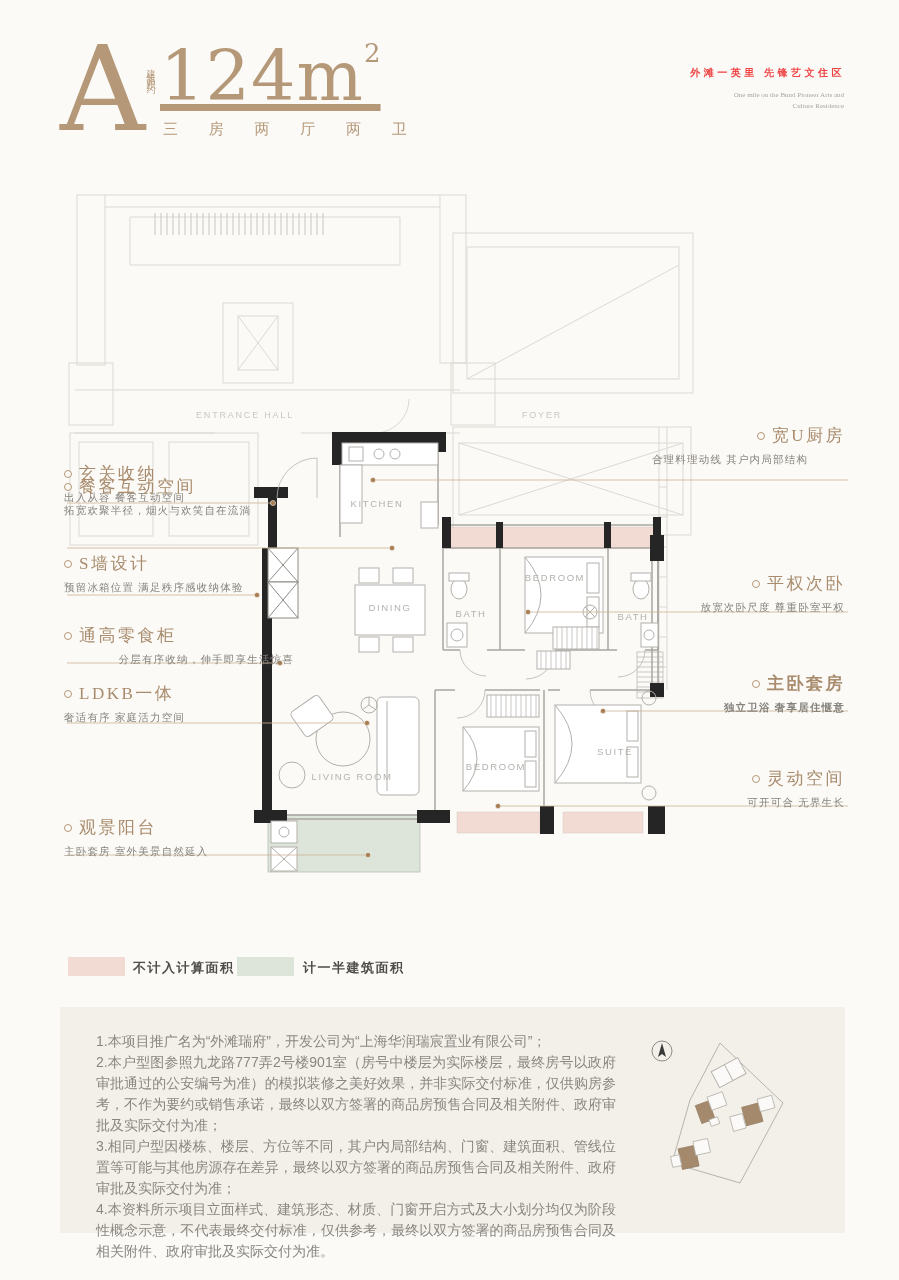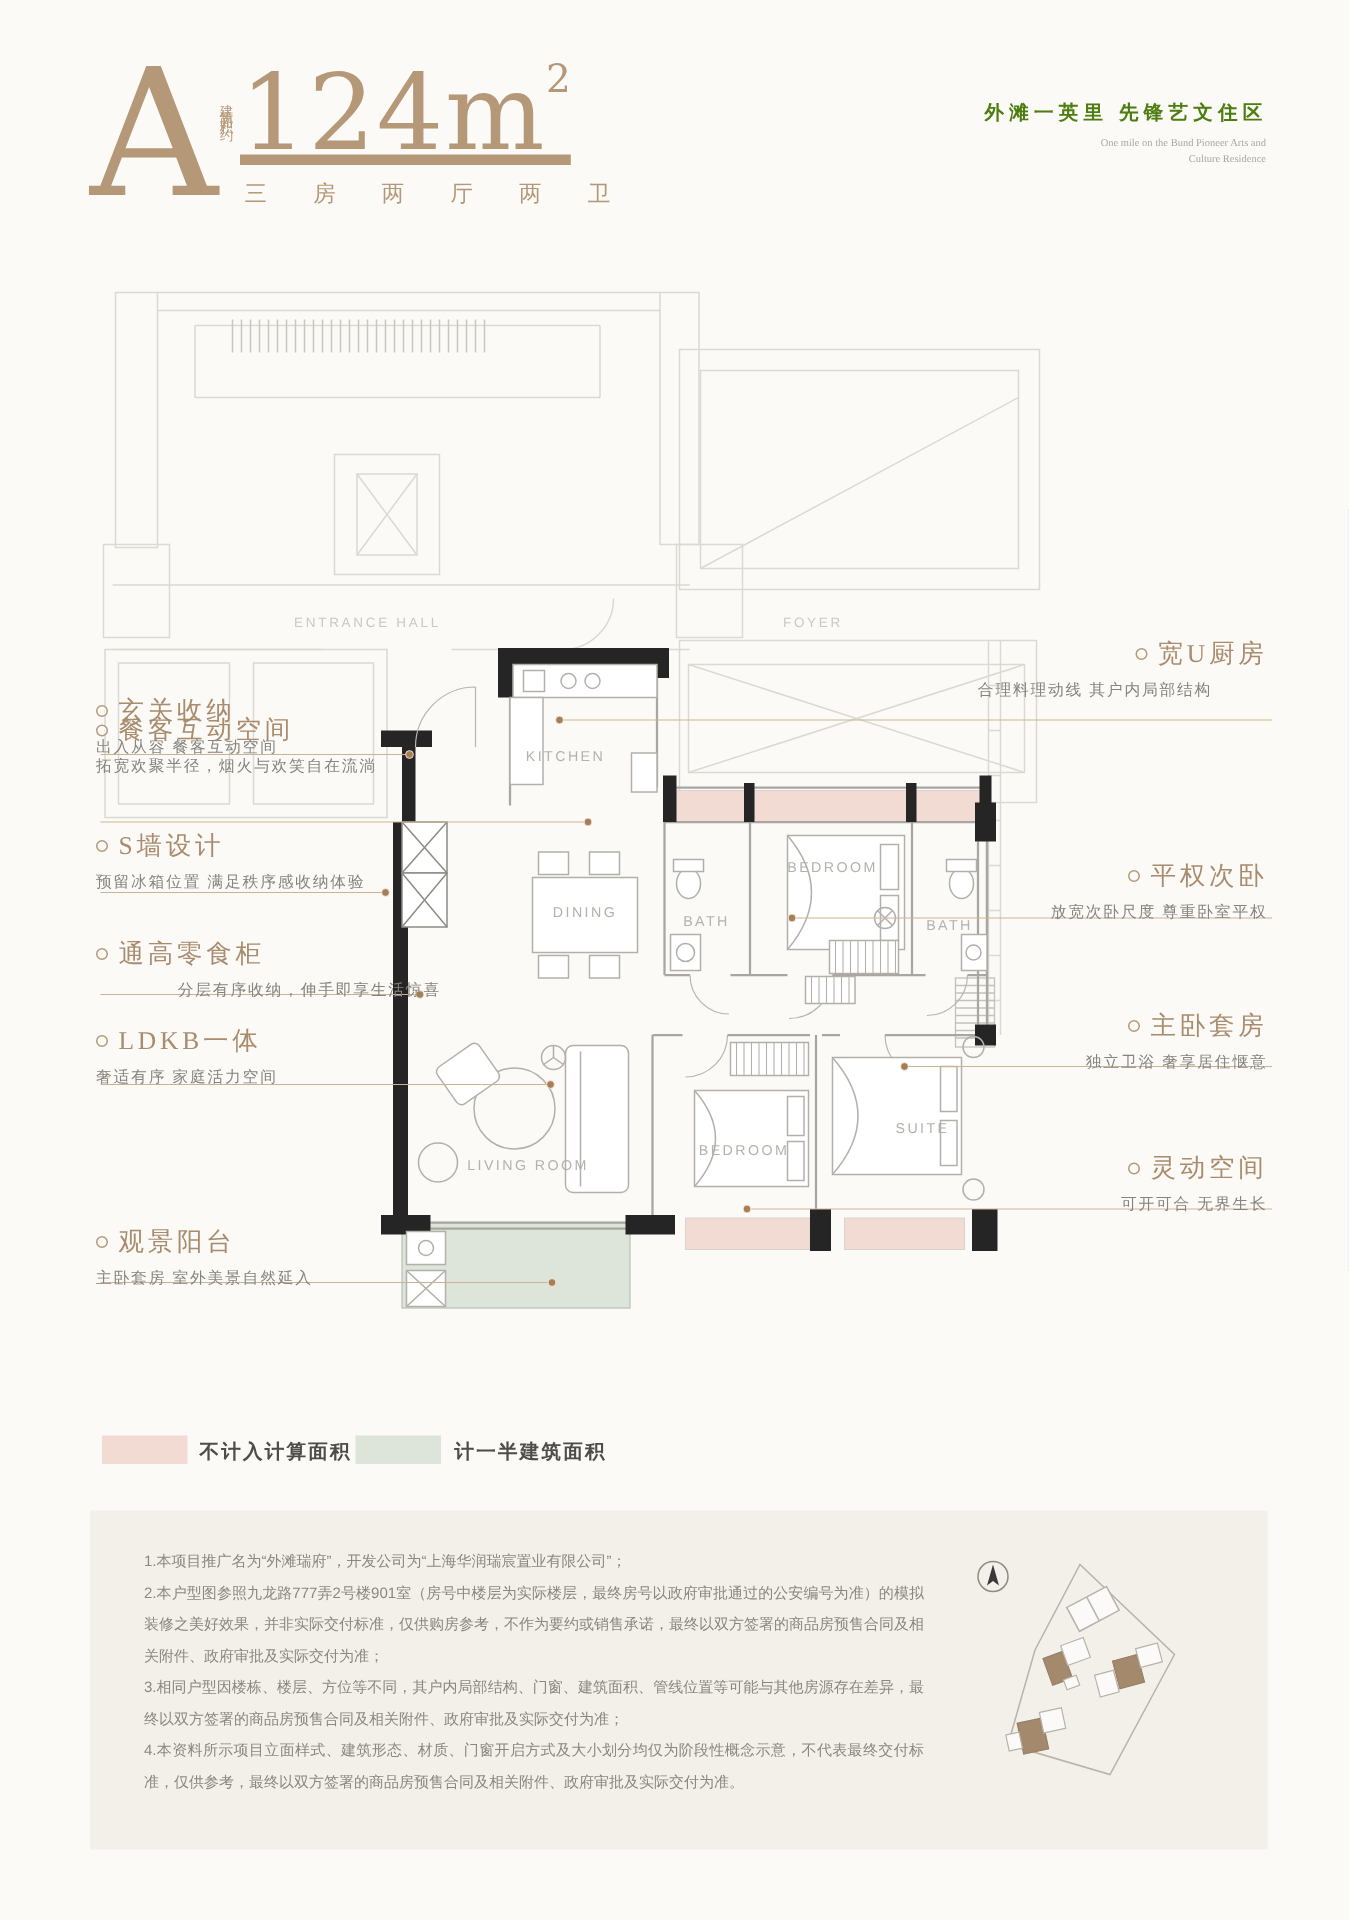--- a/index.html
+++ b/index.html
@@ -10,21 +10,21 @@
   
   .unit-letter{left:60px;top:30px;font-family:"DejaVu Serif",serif;font-size:118px;line-height:1;
                color:#b59878;font-weight:400;}
   .area-vertical{left:144px;top:62px;writing-mode:vertical-rl;font-size:9px;letter-spacing:4px;
                  color:#b59878;height:96px;}
   .area-value{left:160px;top:40px;font-family:"DejaVu Serif",serif;font-size:70px;line-height:1;
               color:#b59878;letter-spacing:1px;text-decoration:underline;}
   .area-value sup{font-size:26px;vertical-align:38px;letter-spacing:0;}
   .layout-spec{left:163px;top:120px;font-family:"DejaVu Serif",serif;font-size:15px;
                letter-spacing:13px;color:#b59878;}
-  .tagline-cn{right:54px;top:66px;font-size:13px;letter-spacing:3.5px;color:#4d7c0f;
+  .tagline-cn{right:54px;top:66px;font-size:10px;letter-spacing:3.5px;color:#ef4444;
               text-align:right;font-weight:bold;}
   .tagline-en{right:55px;top:90px;font-size:7px;line-height:11px;color:#a9a7a3;text-align:right;
               font-family:"Liberation Serif",serif;}
 
   
   .anno{position:absolute;}
   .anno .t-row{display:flex;align-items:center;gap:7px;}
   .anno-r .t-row{justify-content:flex-end;}
   .bullet{width:6px;height:6px;border:1.6px solid #b59878;border-radius:50%;
           box-shadow:inset 0 0 0 1.2px #fbfaf7;flex:0 0 auto;}
@@ -36,21 +36,21 @@
   .anno-r{right:54px;text-align:right;width:230px;}
 
   
   .swatch{height:19px;width:57px;}
   .swatch.pink{background:#f2dbd3;}
   .swatch.green{background:#dde4da;}
   .legend-label{font-size:13px;color:#4f4c49;letter-spacing:1.5px;font-weight:bold;}
 
   
   .bottom-panel{left:60px;top:1007px;width:785px;height:226px;background:#f3f0ea;}
-  .disclaimer{position:absolute;left:36px;top:24px;width:520px;font-size:10px;line-height:21px;
+  .disclaimer{position:absolute;left:36px;top:24px;width:520px;font-size:14px;line-height:21px;
               color:#8a8681;text-align:justify;}
   .disclaimer p{margin:0;}
 
   svg text{font-family:"Liberation Sans",sans-serif;}
   .room-label{fill:#b5b2ad;font-size:9.5px;letter-spacing:1.6px;}
   .common-label{fill:#cbc8c3;font-size:9px;letter-spacing:1.8px;}
 </style>
 </head>
 <body>
 
@@ -311,21 +311,21 @@
       </div>
     <div class="desc">合理料理动线 其户内局部结构</div>
   </div>
   <div class="anno anno-r" style="top:572px;">
     <div class="t-row">
         <span class="bullet"></span>
         <span class="title">平权次卧</span>
       </div>
     <div class="desc">放宽次卧尺度 尊重卧室平权</div>
   </div>
-  <div class="anno anno-r" style="top:672px;">
+  <div class="anno anno-r" style="top:672px;font-weight:bold;">
     <div class="t-row">
         <span class="bullet"></span>
         <span class="title">主卧套房</span>
       </div>
     <div class="desc">独立卫浴 奢享居住惬意</div>
   </div>
   <div class="anno anno-r" style="top:767px;">
     <div class="t-row">
         <span class="bullet"></span>
         <span class="title">灵动空间</span>

